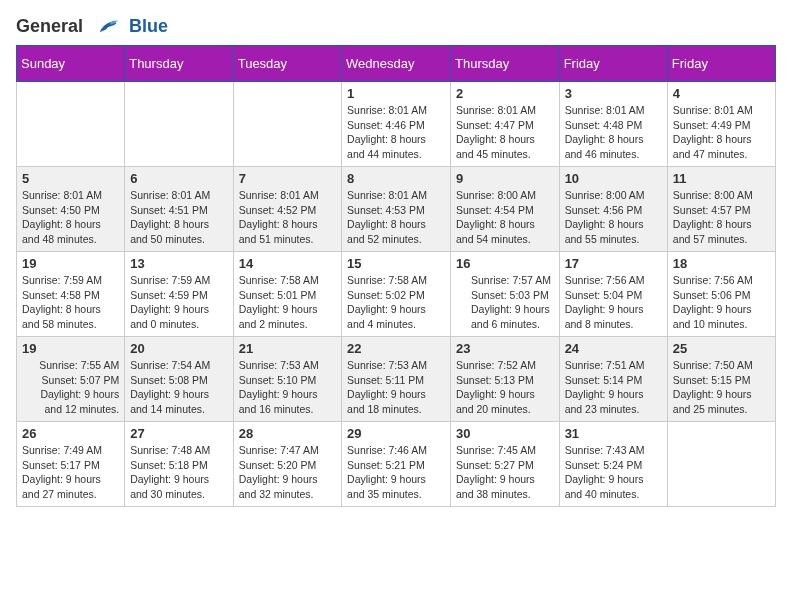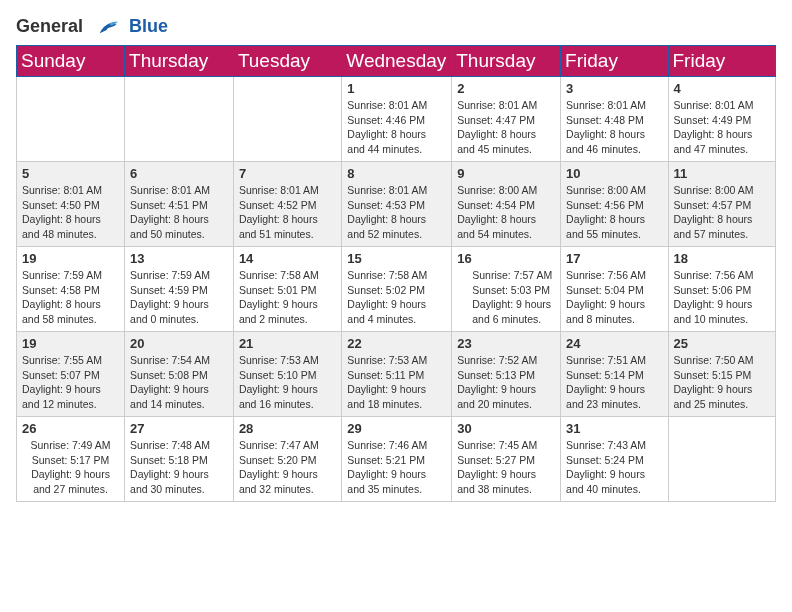--- a/index.html
+++ b/index.html
@@ -16,21 +16,21 @@
       justify-content: space-between;
       margin-bottom: 8px;
     }
     .logo {
       display: flex;
       flex-direction: column;
       align-items: flex-start;
     }
     .logo-text {
       display: flex;
-      align-items: flex-end;
+      align-items: center;
       gap: 11px;
     }
     .logo-general {
       font-size: 18px;
       font-weight: bold;
       color: #333;
     }
     .logo-blue {
       font-size: 18px;
       font-weight: bold;
@@ -52,25 +52,25 @@
     .title-location {
       font-size: 14px;
       color: #555;
     }
     .calendar {
       width: 100%;
       border-collapse: collapse;
       font-size: 11px;
     }
     .calendar th {
-      background: #be185d;
+      background: #a21caf;
       color: #fff;
-      padding: 4px 4px;
+      padding: 10px 4px;
       text-align: left;
-      font-size: 19px;
+      font-size: 13px;
       font-weight: normal;
       border: 1px solid #1a5fa8;
     }
     .calendar td {
       border: 1px solid #ccc;
       vertical-align: top;
       padding: 4px 5px;
       width: 110px;
       min-height: 80px;
       height: 85px;
@@ -259,21 +259,21 @@
           <span class="day-number">18</span>
           <div class="day-info" style="white-space: pre-line;">Sunrise: 7:56 AM
 Sunset: 5:06 PM
 Daylight: 9 hours
 and 10 minutes.</div>
         </td>
       </tr>
       <tr class="row-shaded">
         <td>
           <span class="day-number">19</span>
-          <div class="day-info" style="white-space: pre-line;">Sunrise: 7:55 AM
+          <div class="day-info" style="white-space: pre-line; text-align: right;">Sunrise: 7:55 AM
 Sunset: 5:07 PM
 Daylight: 9 hours
 and 12 minutes.</div>
         </td>
         <td>
           <span class="day-number">20</span>
           <div class="day-info" style="white-space: pre-line;">Sunrise: 7:54 AM
 Sunset: 5:08 PM
 Daylight: 9 hours
 and 14 minutes.</div>
@@ -310,21 +310,21 @@
           <span class="day-number">25</span>
           <div class="day-info" style="white-space: pre-line;">Sunrise: 7:50 AM
 Sunset: 5:15 PM
 Daylight: 9 hours
 and 25 minutes.</div>
         </td>
       </tr>
       <tr class="row-white">
         <td>
           <span class="day-number">26</span>
-          <div class="day-info" style="white-space: pre-line; text-align: center;">Sunrise: 7:49 AM
+          <div class="day-info" style="white-space: pre-line;">Sunrise: 7:49 AM
 Sunset: 5:17 PM
 Daylight: 9 hours
 and 27 minutes.</div>
         </td>
         <td>
           <span class="day-number">27</span>
           <div class="day-info" style="white-space: pre-line;">Sunrise: 7:48 AM
 Sunset: 5:18 PM
 Daylight: 9 hours
 and 30 minutes.</div>

